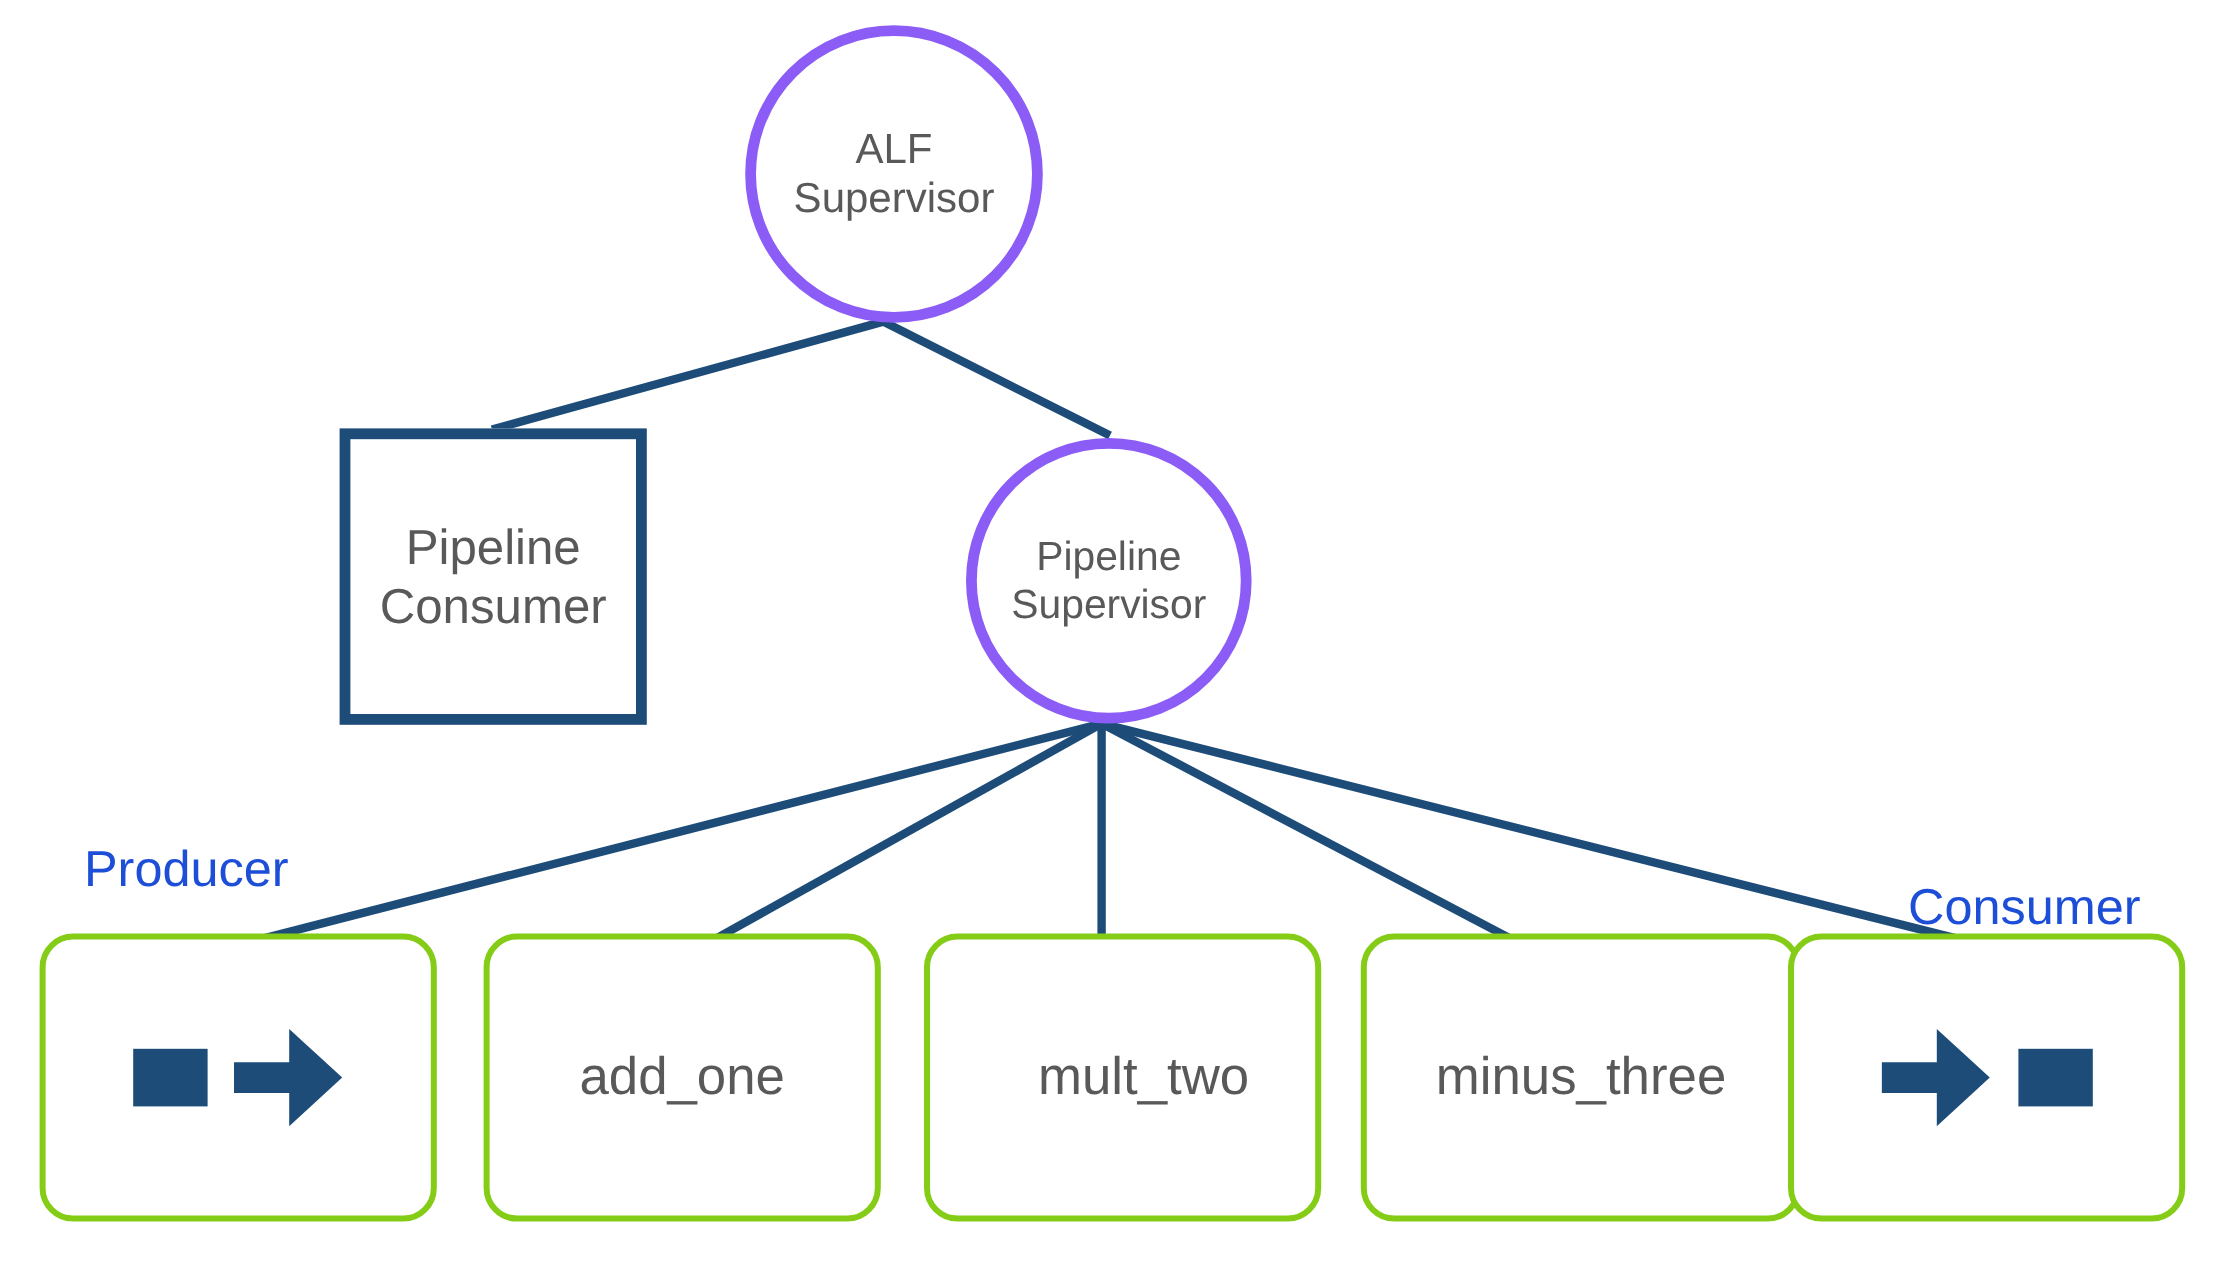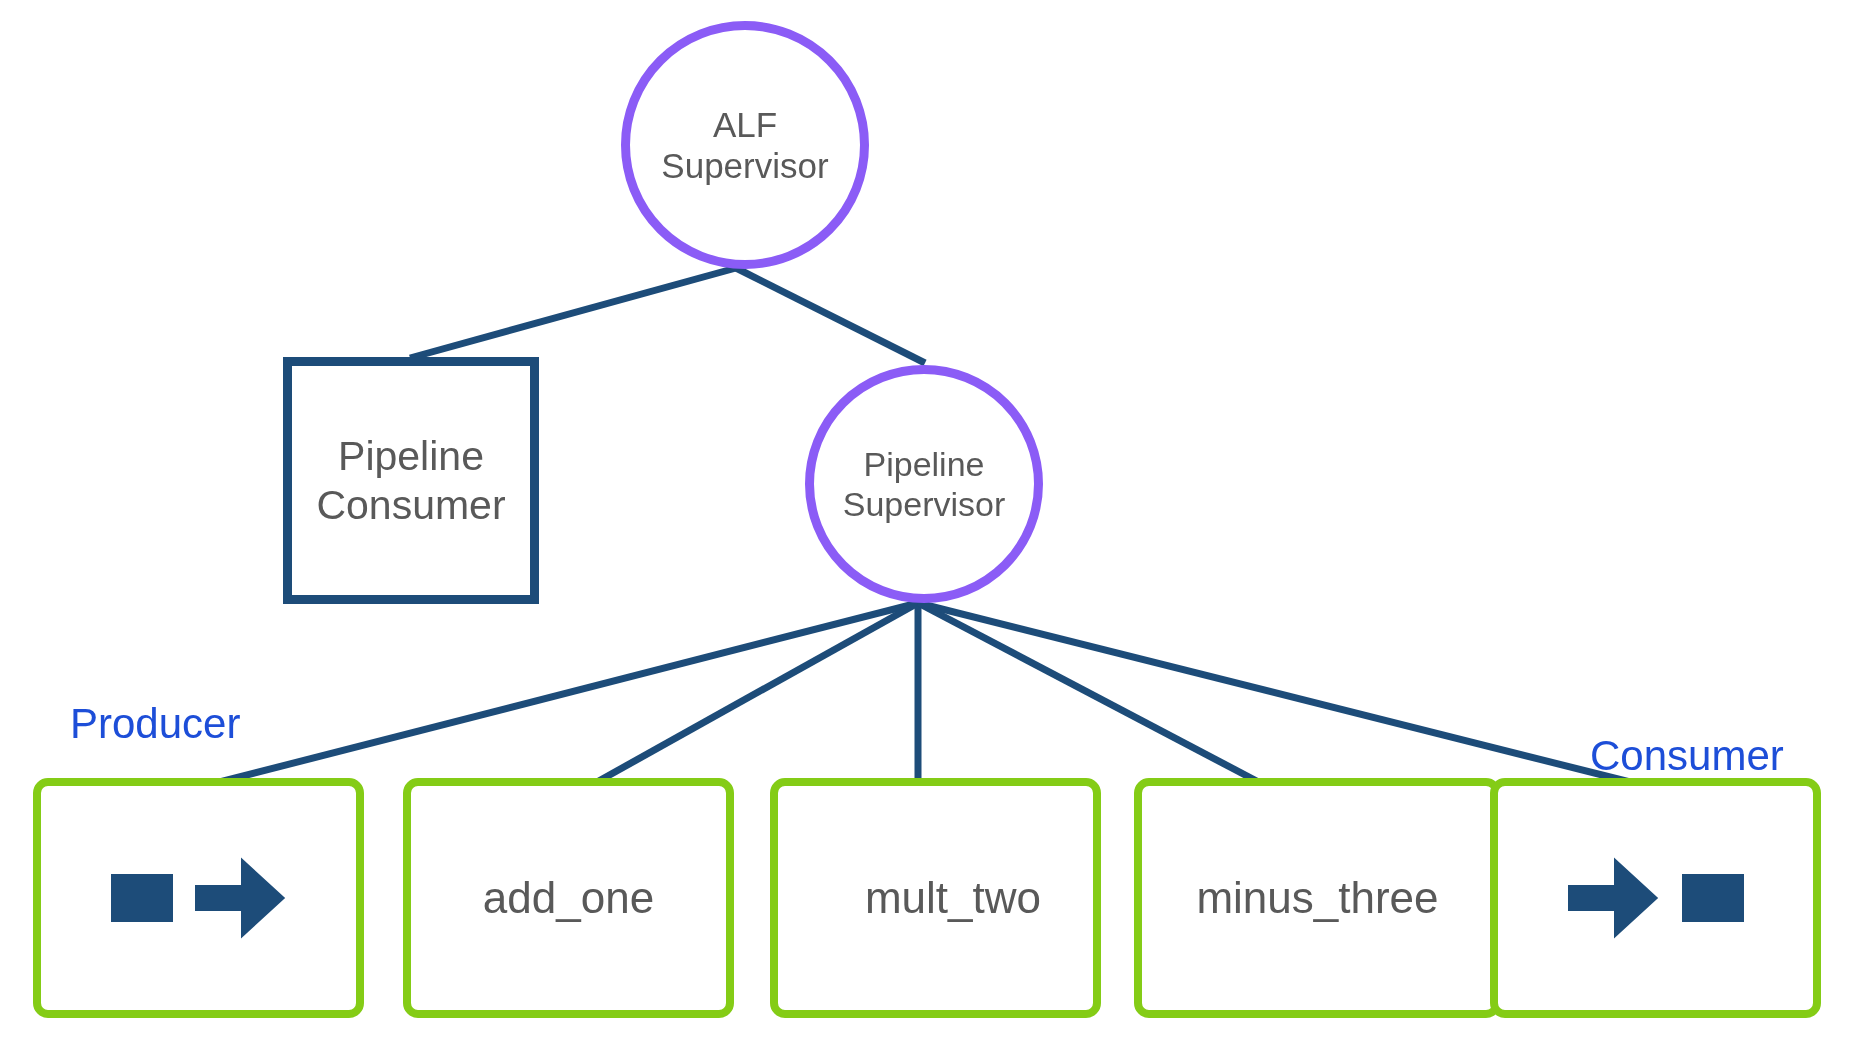--- a/index.html
+++ b/index.html
@@ -37,22 +37,22 @@
     border: 9px solid #8b5cf6;
     border-radius: 50%;
     line-height: 1.18;
   }
   .node-square {
     border: 9px solid #1d4c79;
     border-radius: 0;
     line-height: 1.18;
   }
   .node-rounded {
-    border: 8px solid #84cc16;
-    border-radius: 15px;
+    border: 5px solid #84cc16;
+    border-radius: 28px;
     text-align: center;
   }
   .caption {
     position: absolute;
     color: #1d4ed8;
     white-space: nowrap;
   }
   .icon-row {
     display: flex;
     align-items: center;

